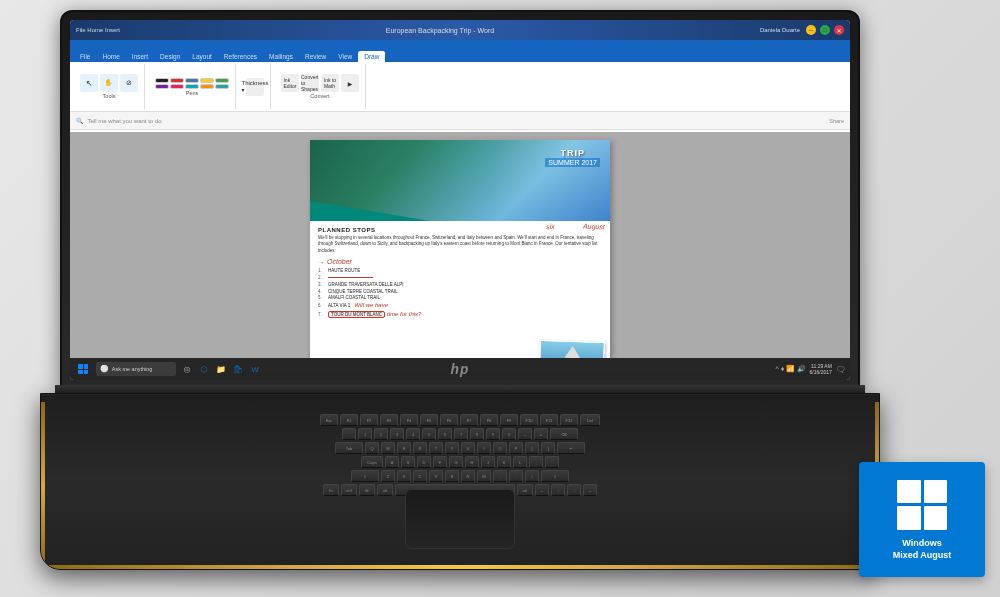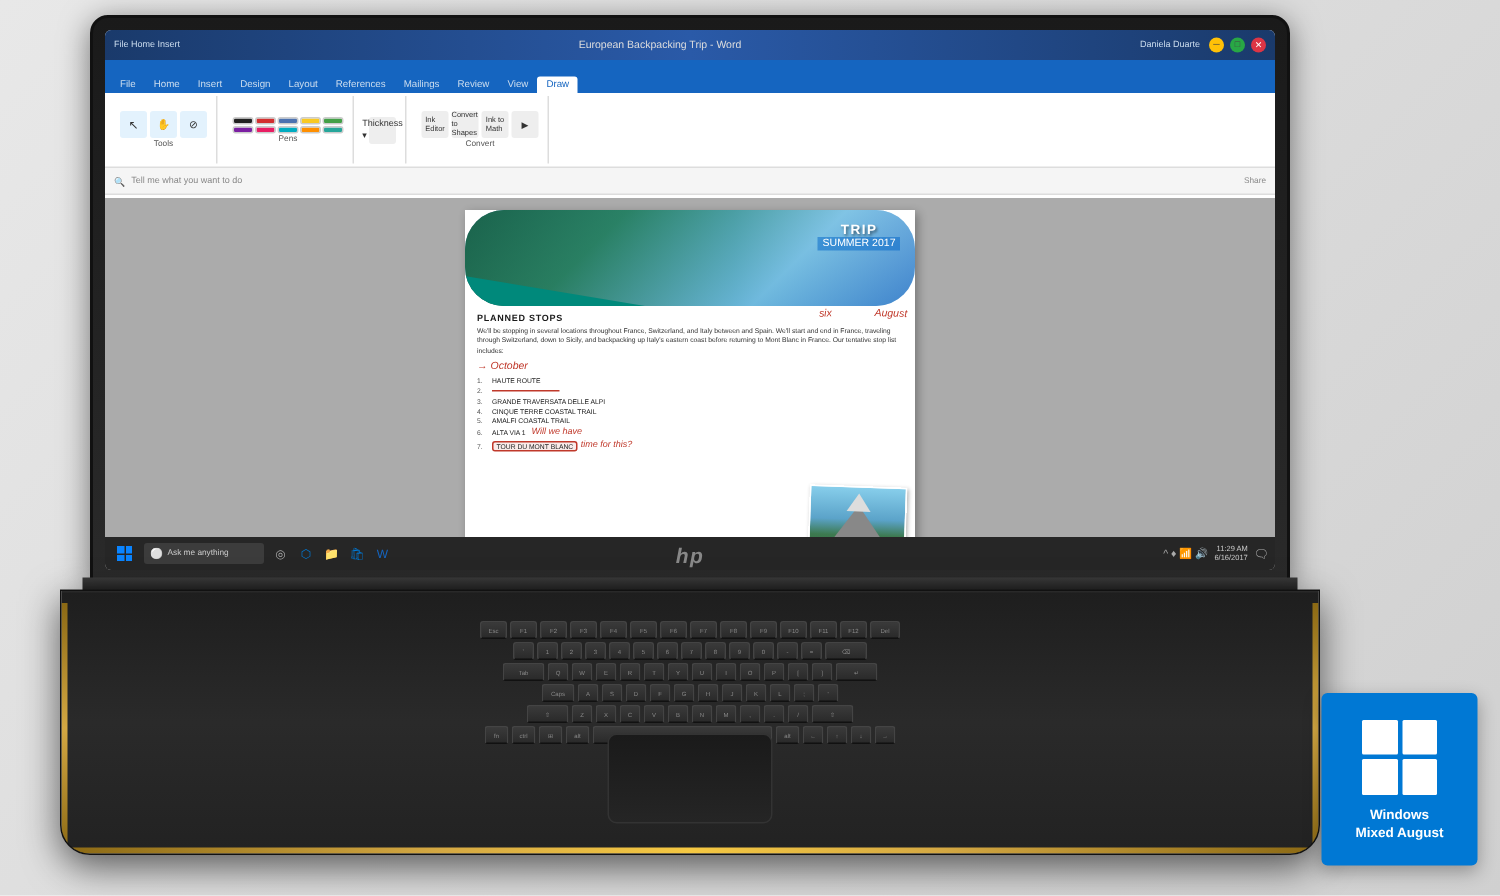--- a/index.html
+++ b/index.html
@@ -202,25 +202,24 @@
       height: 380px;
       background: #fff;
       box-shadow: 2px 2px 6px rgba(0,0,0,0.3);
       position: relative;
       overflow: hidden;
       font-size: 5px;
     }
 
     
     .doc-header {
-      height: 64px;
+      height: 81px;
       background: linear-gradient(90deg, #1a5276 0%, #2980b9 60%, #a0c8e8 100%);
       position: relative;
       overflow: hidden;
-      border-radius: 26px;
     }
     .doc-header-img {
       width: 100%;
       height: 100%;
       background: linear-gradient(135deg, #1a6a3a 0%, #2d8a4e 30%, #87ceeb 70%, #1565c0 100%);
       opacity: 0.7;
     }
     .doc-header-text {
       position: absolute;
       top: 8px;
@@ -519,21 +518,21 @@
       height: calc(100% - 8px);
       background: linear-gradient(180deg, #8B6914 0%, #D4A843 50%, #8B6914 100%);
       border-radius: 0 0 20px 0;
     }
 
     
     .wmr-badge {
       position: absolute;
       bottom: 20px;
       right: 15px;
-      width: 104px;
+      width: 126px;
       height: 115px;
       background: #0078d4;
       border-radius: 4px;
       display: flex;
       flex-direction: column;
       align-items: center;
       justify-content: center;
       padding: 10px 8px 8px;
       box-shadow: 0 4px 12px rgba(0,0,0,0.3);
     }
@@ -754,21 +753,21 @@
                 <div>6/16/2017</div>
               </div>
               <span style="font-size:8px;color:#aaa;">🗨</span>
             </div>
           </div>
 
         </div>
       </div>
 
       <div class="hp-logo-screen">
-        <span style="font-family:Liberation Sans, sans-serif;">hp</span>
+        <span style="font-family:Liberation Mono, monospace;">hp</span>
       </div>
 
     </div>
 
     <div class="laptop-base">
       <div class="hinge-bar"></div>
       <div class="keyboard-deck">
 
         <div class="keyboard-area">
 

